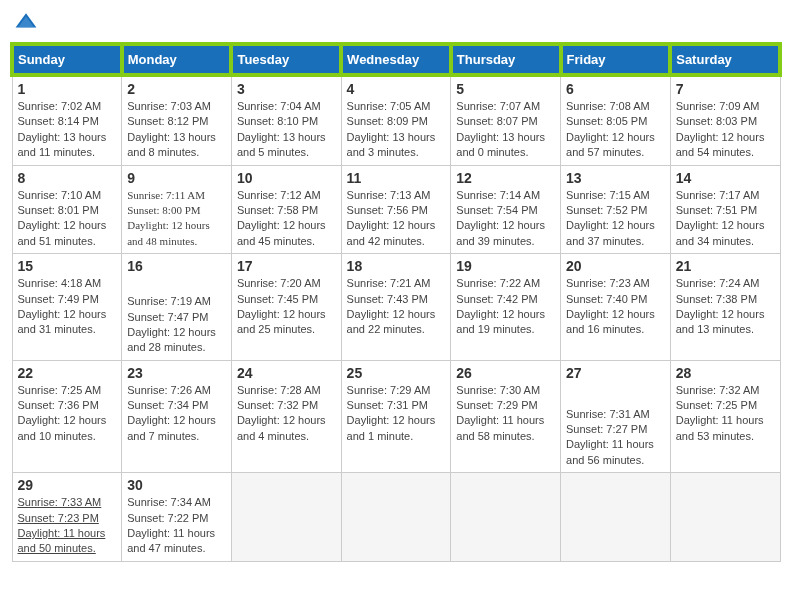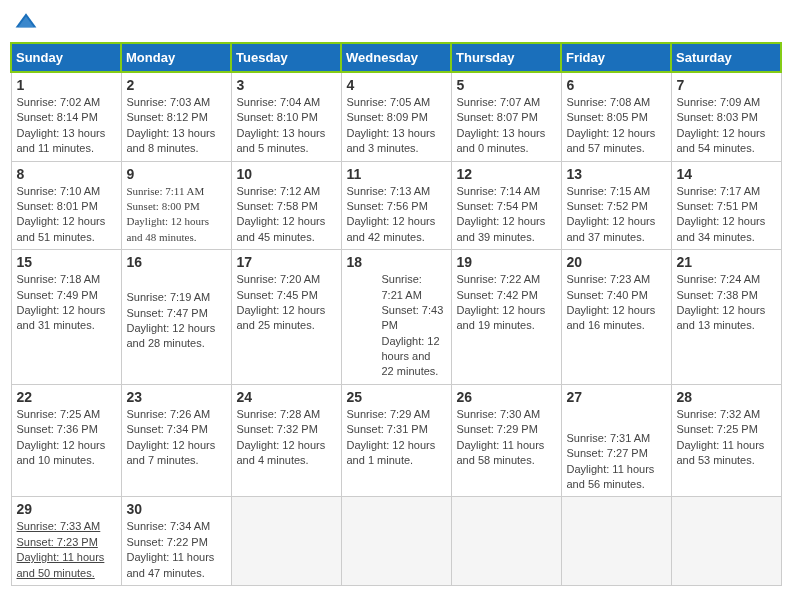--- a/index.html
+++ b/index.html
@@ -53,21 +53,21 @@
       border-collapse: collapse;
       font-size: 11px;
     }
     thead tr th {
       background: #1a6fbb;
       color: #fff;
       padding: 6px 4px;
       text-align: left;
       font-size: 13px;
       font-weight: bold;
-      border: 2px solid #84cc16;
+      border: 4px solid #84cc16;
     }
     tbody tr td {
       border: 1px solid #ccc;
       padding: 4px 5px;
       vertical-align: top;
       background: #fff;
       min-height: 80px;
       width: 14.28%;
     }
     tbody tr td.empty {
@@ -202,39 +202,39 @@
         <td>
           <span class="day-num">14</span>
           <div class="day-info" style="white-space: pre-line;">Sunrise: 7:17 AM
 Sunset: 7:51 PM
 Daylight: 12 hours and 34 minutes.</div>
         </td>
       </tr>
       <tr>
         <td>
           <span class="day-num">15</span>
-          <div class="day-info" style="white-space: pre-line;">Sunrise: 7:18 AM
+          <div class="day-info" style="white-space: pre-line;">Sunrise: 4:18 AM
 Sunset: 7:49 PM
 Daylight: 12 hours and 31 minutes.</div>
         </td>
         <td>
           <span class="day-num">16</span>
           <div class="day-info" style="white-space: pre-line; margin-top: 20px;">Sunrise: 7:19 AM
 Sunset: 7:47 PM
 Daylight: 12 hours and 28 minutes.</div>
         </td>
         <td>
           <span class="day-num">17</span>
           <div class="day-info" style="white-space: pre-line;">Sunrise: 7:20 AM
 Sunset: 7:45 PM
 Daylight: 12 hours and 25 minutes.</div>
         </td>
         <td>
           <span class="day-num">18</span>
-          <div class="day-info" style="white-space: pre-line; margin-left: 35px;">Sunrise: 7:21 AM
+          <div class="day-info" style="white-space: pre-line;">Sunrise: 7:21 AM
 Sunset: 7:43 PM
 Daylight: 12 hours and 22 minutes.</div>
         </td>
         <td>
           <span class="day-num">19</span>
           <div class="day-info" style="white-space: pre-line;">Sunrise: 7:22 AM
 Sunset: 7:42 PM
 Daylight: 12 hours and 19 minutes.</div>
         </td>
         <td>

